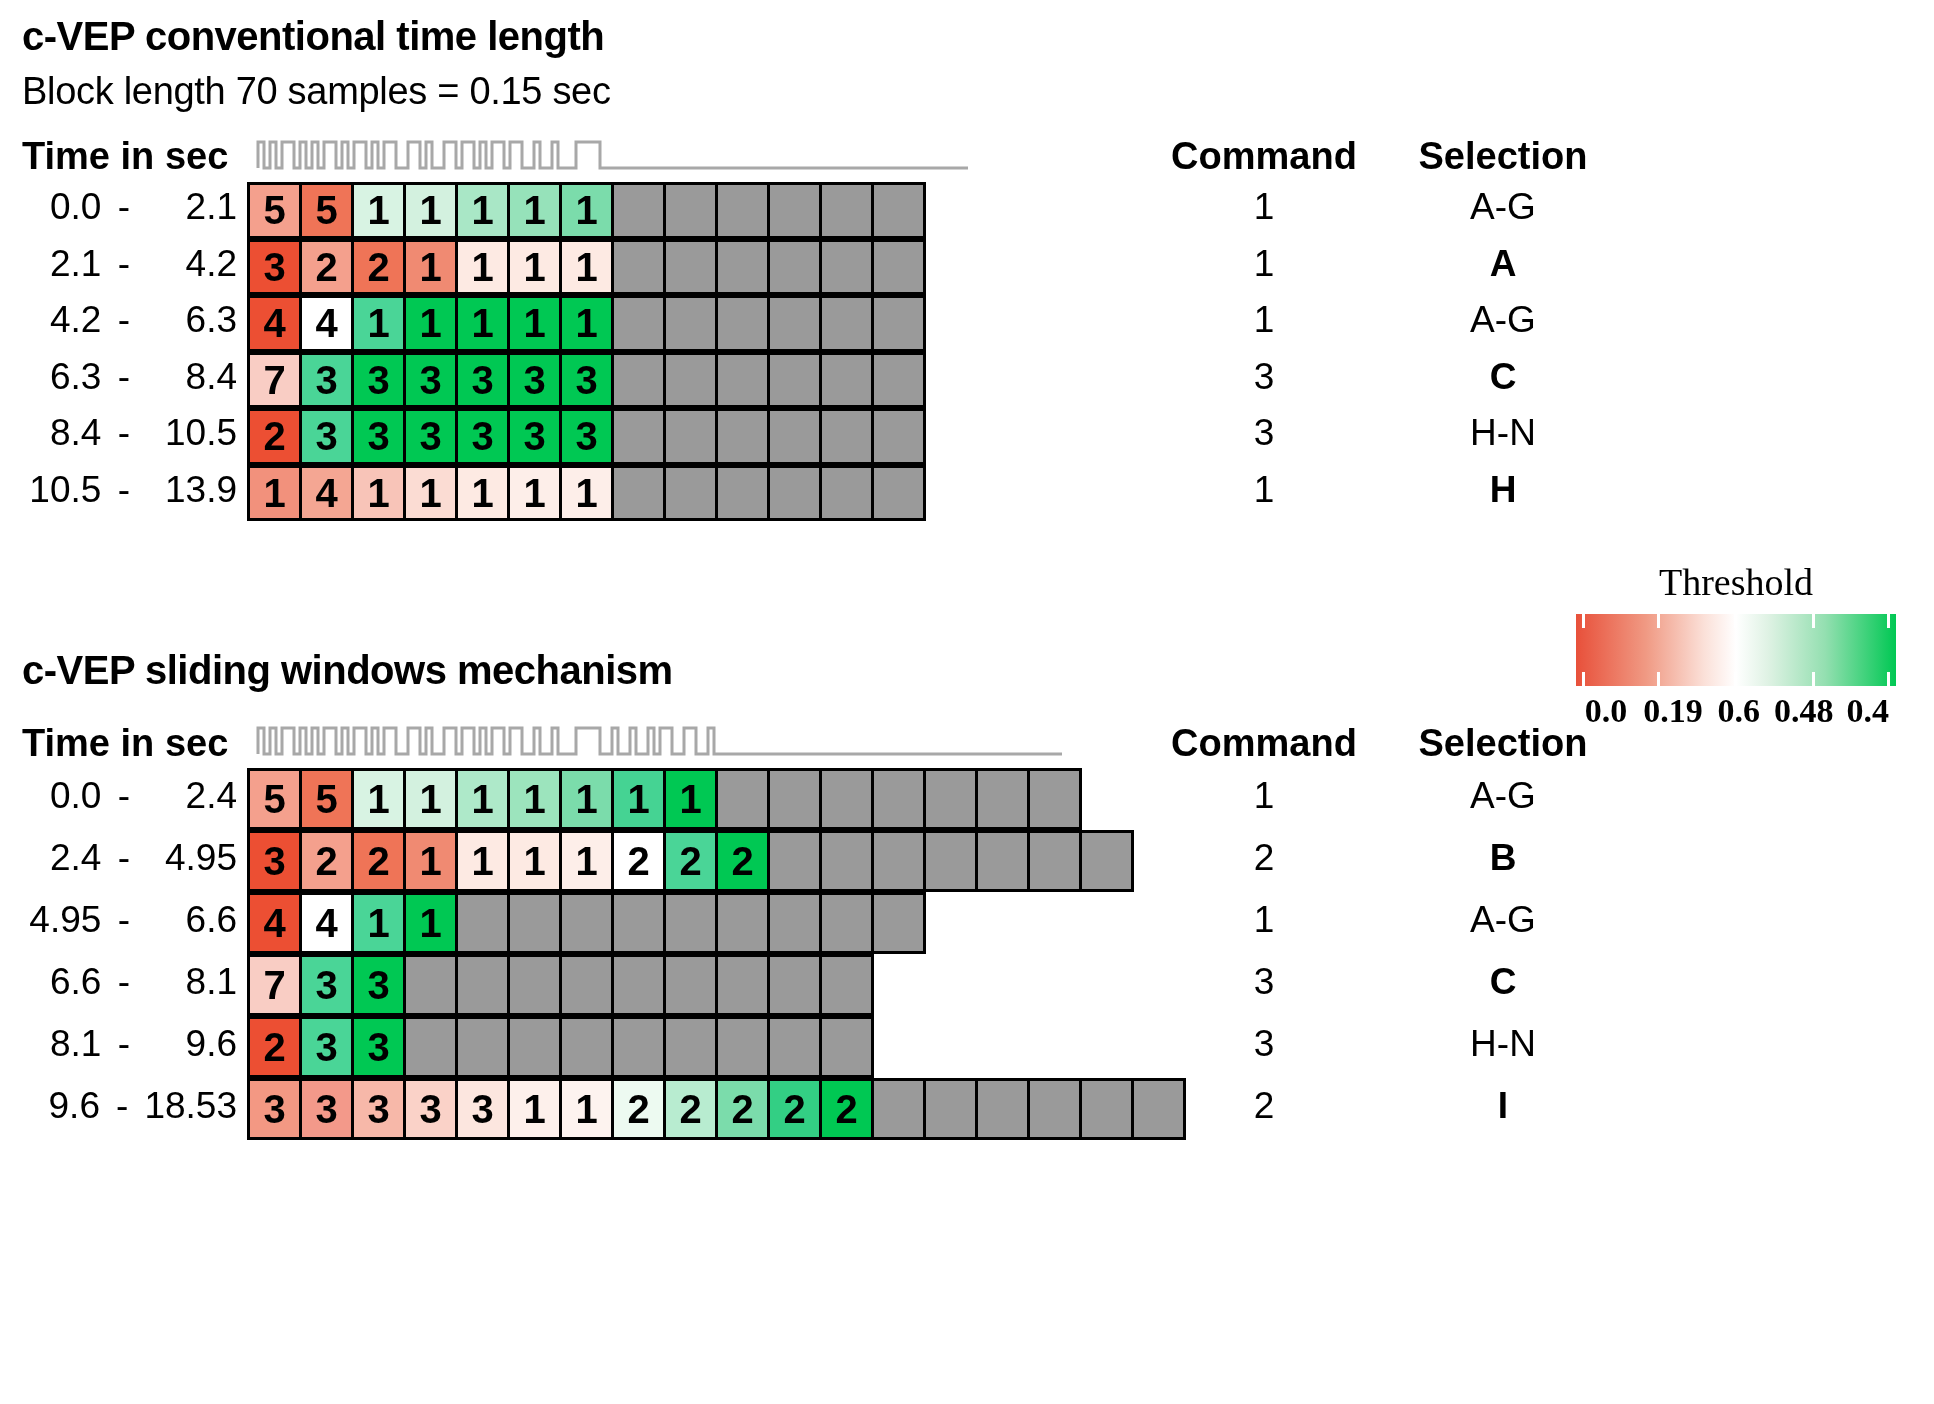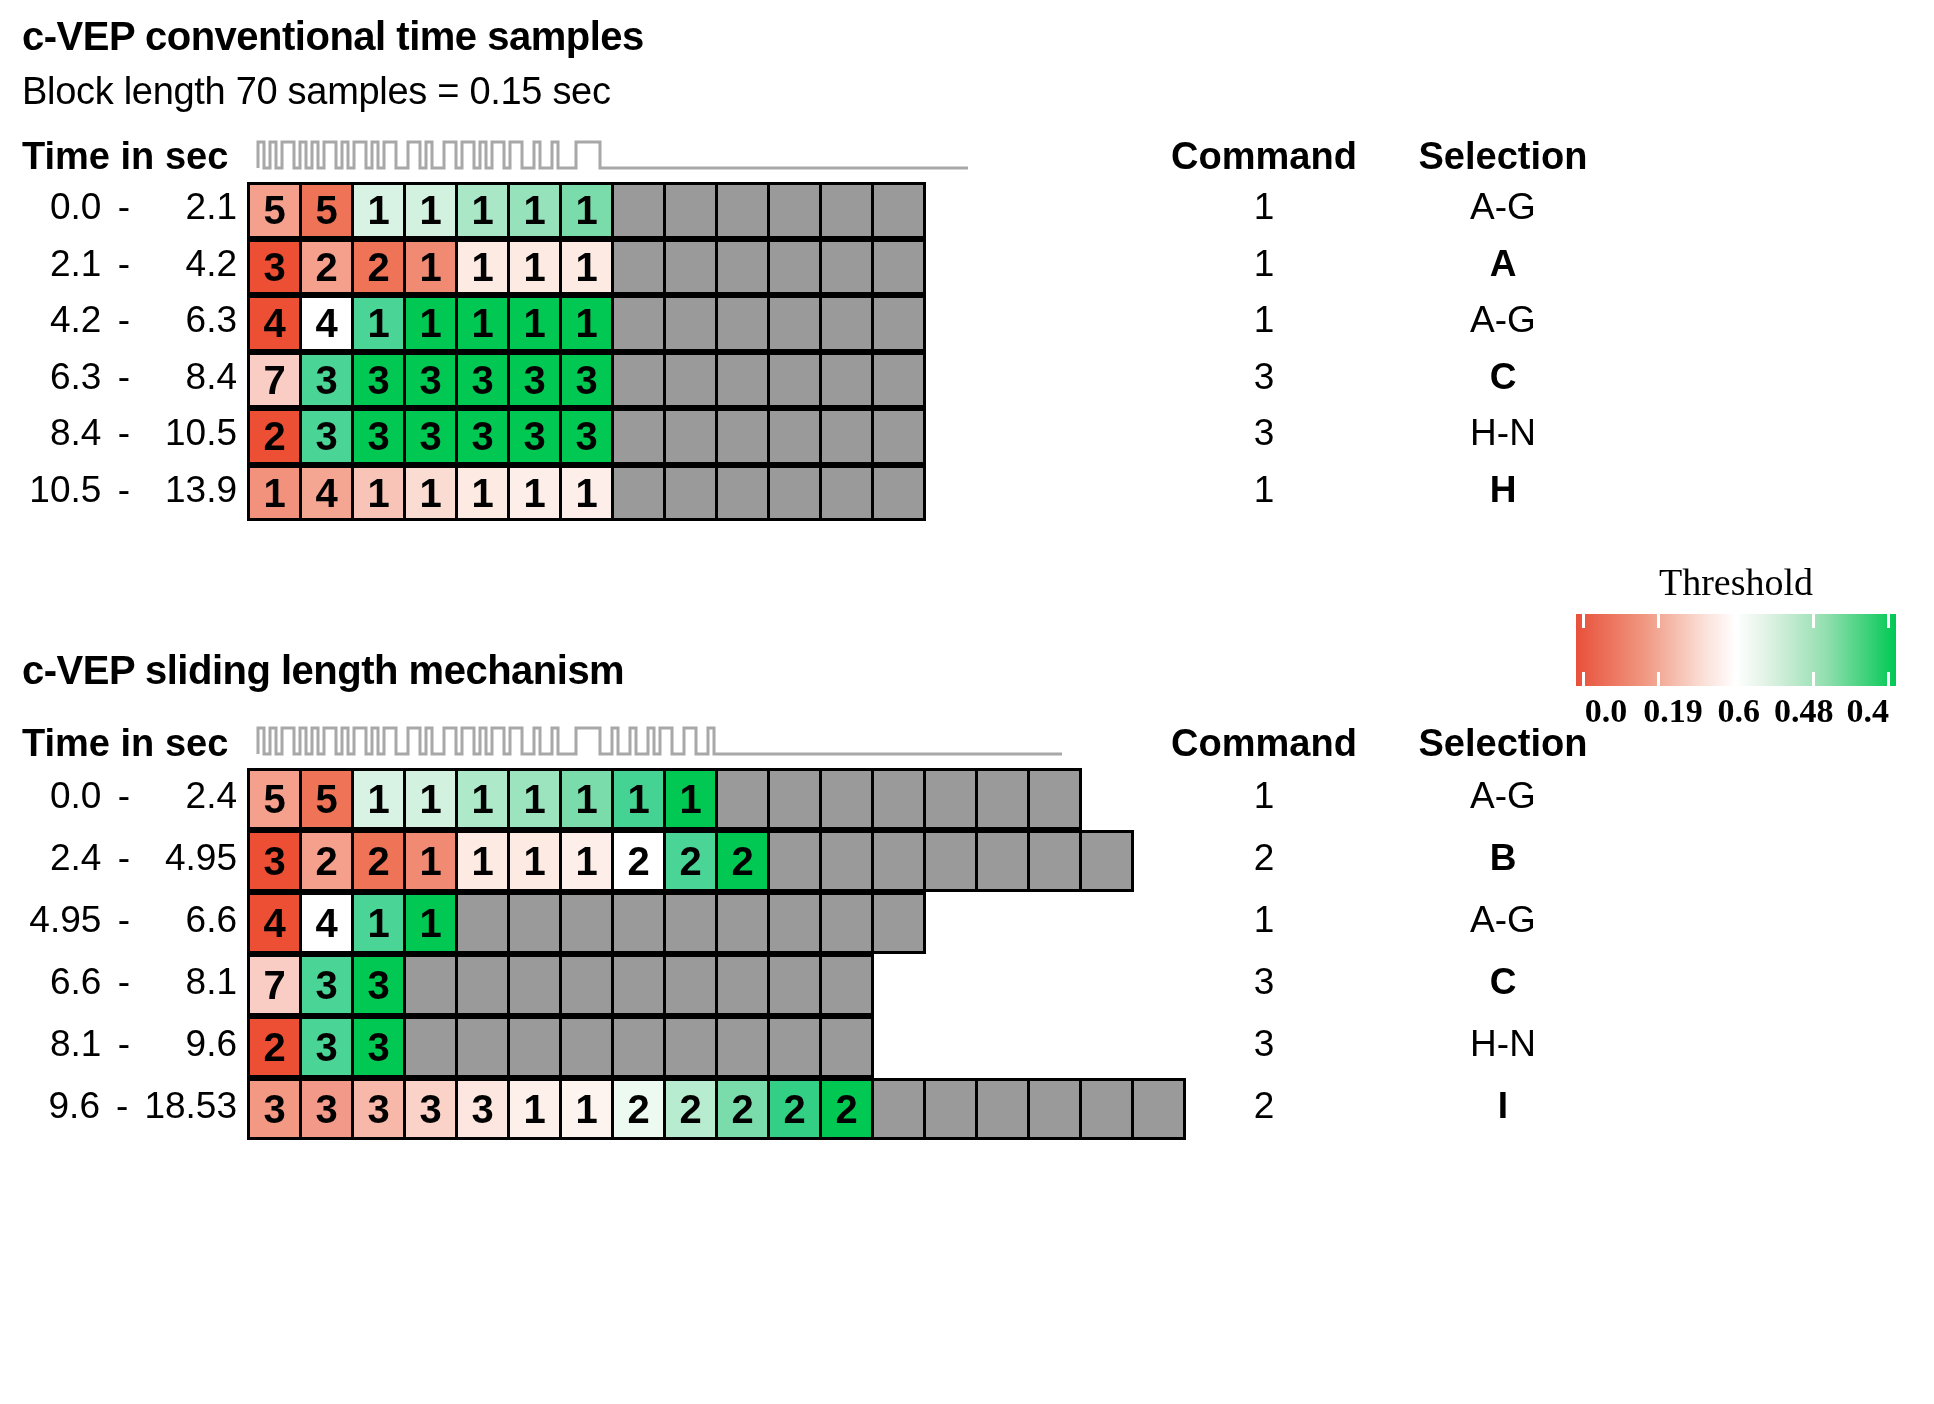--- a/index.html
+++ b/index.html
@@ -73,21 +73,21 @@
   .cb-labels{display:flex;font-size:34px;font-weight:bold;}
   .cb-labels span{text-align:center;}
 
   .wave{position:absolute;}
 </style>
 </head>
 <body>
 
 <div class="panel">
 
-  <div class="ptitle" style="position:absolute;left:22px;top:14px;">c-VEP conventional time samples</div>
+  <div class="ptitle" style="position:absolute;left:22px;top:14px;">c-VEP conventional time length</div>
 
   <div class="psub" style="position:absolute;left:22px;top:70px;">Block length 70 samples = 0.15 sec</div>
 
   <div class="hdr-time" style="position:absolute;left:22px;top:135px;">Time in sec</div>
 
   <svg class="wave" style="left:256px;top:138px;" width="714" height="36" viewBox="0 0 714 36">
     <polyline fill="none" stroke="#a8a8a8" stroke-width="3" points="2,30 2,4 8,4 8,30 14,30 14,4 20,4 20,30 26,30 26,4 38,4 38,30 44,30 44,4 50,4 50,30 56,30 56,4 62,4 62,30 68,30 68,4 80,4 80,30 86,30 86,4 92,4 92,30 98,30 98,4 110,4 110,30 116,30 116,4 122,4 122,30 128,30 128,4 140,4 140,30 152,30 152,4 164,4 164,30 170,30 170,4 176,4 176,30 188,30 188,4 200,4 200,30 206,30 206,4 218,4 218,30 224,30 224,4 230,4 230,30 236,30 236,4 248,4 248,30 254,30 254,4 266,4 266,30 278,30 278,4 284,4 284,30 296,30 296,4 302,4 302,30 320,30 320,4 344,4 344,30 712,30"></polyline>
   </svg>
 
   <div class="hdr-col" style="position:absolute;left:1170px;top:135px;width:188px;">Command</div>
@@ -247,21 +247,21 @@
     <span style="width:64px;">0.0</span>
     <span style="width:78px;">0.19</span>
     <span style="width:62px;">0.6</span>
     <span style="width:76px;">0.48</span>
     <span style="width:60px;">0.4</span>
   </div>
 </div>
 
 <div class="panel">
 
-  <div class="ptitle" style="position:absolute;left:22px;top:648px;">c-VEP sliding length mechanism</div>
+  <div class="ptitle" style="position:absolute;left:22px;top:648px;">c-VEP sliding windows mechanism</div>
 
   <div class="hdr-time" style="position:absolute;left:22px;top:722px;">Time in sec</div>
 
   <svg class="wave" style="left:256px;top:724px;" width="808" height="36" viewBox="0 0 808 36">
     <polyline fill="none" stroke="#a8a8a8" stroke-width="3" points="2,30 2,4 8,4 8,30 14,30 14,4 20,4 20,30 26,30 26,4 38,4 38,30 44,30 44,4 50,4 50,30 56,30 56,4 62,4 62,30 68,30 68,4 80,4 80,30 86,30 86,4 92,4 92,30 98,30 98,4 110,4 110,30 116,30 116,4 122,4 122,30 128,30 128,4 140,4 140,30 152,30 152,4 164,4 164,30 170,30 170,4 176,4 176,30 188,30 188,4 200,4 200,30 206,30 206,4 218,4 218,30 224,30 224,4 230,4 230,30 236,30 236,4 248,4 248,30 254,30 254,4 266,4 266,30 278,30 278,4 284,4 284,30 296,30 296,4 302,4 302,30 320,30 320,4 344,4 344,30 356,30 356,4 362,4 362,30 374,30 374,4 380,4 380,30 392,30 392,4 398,4 398,30 404,30 404,4 416,4 416,30 428,30 428,4 440,4 440,30 452,30 452,4 458,4 458,30 470,30 806,30"></polyline>
   </svg>
 
   <div class="hdr-col" style="position:absolute;left:1170px;top:722px;width:188px;">Command</div>
   <div class="hdr-col" style="position:absolute;left:1388px;top:722px;width:230px;">Selection</div>
 

